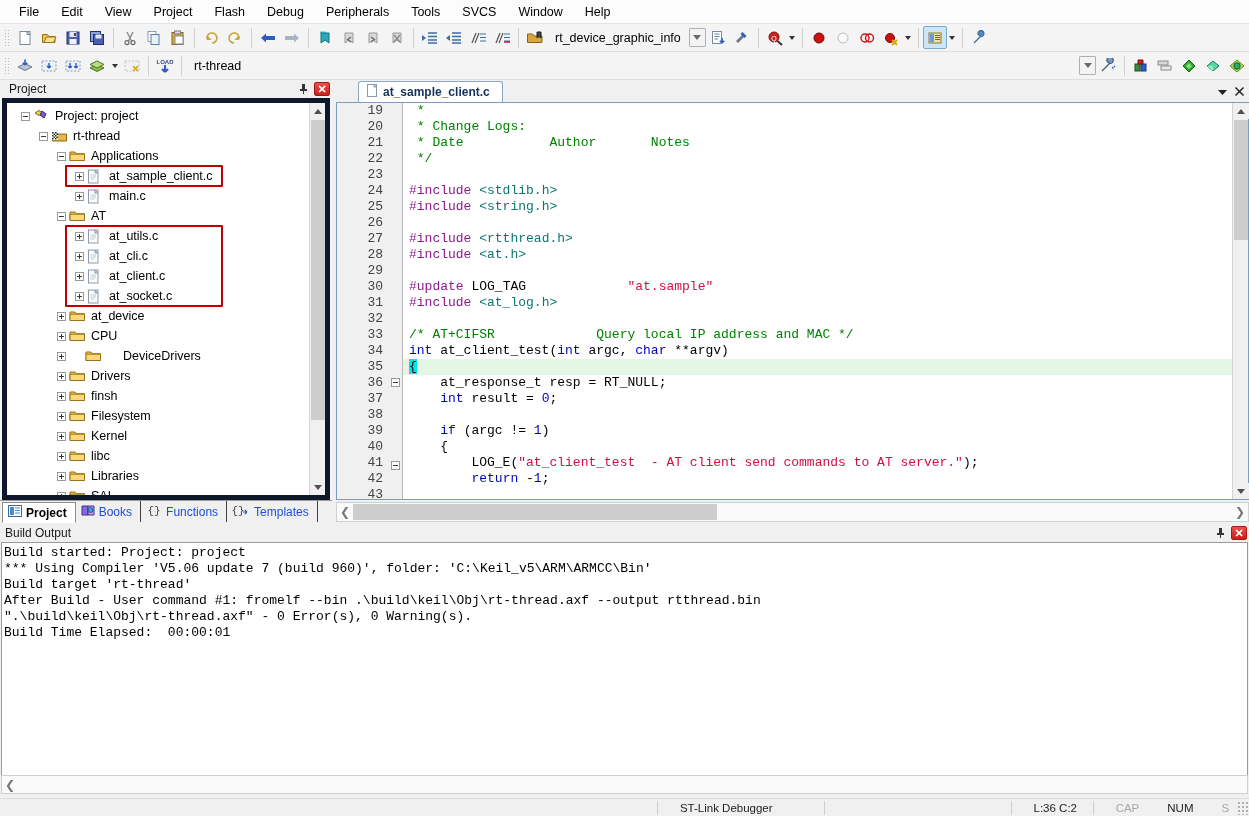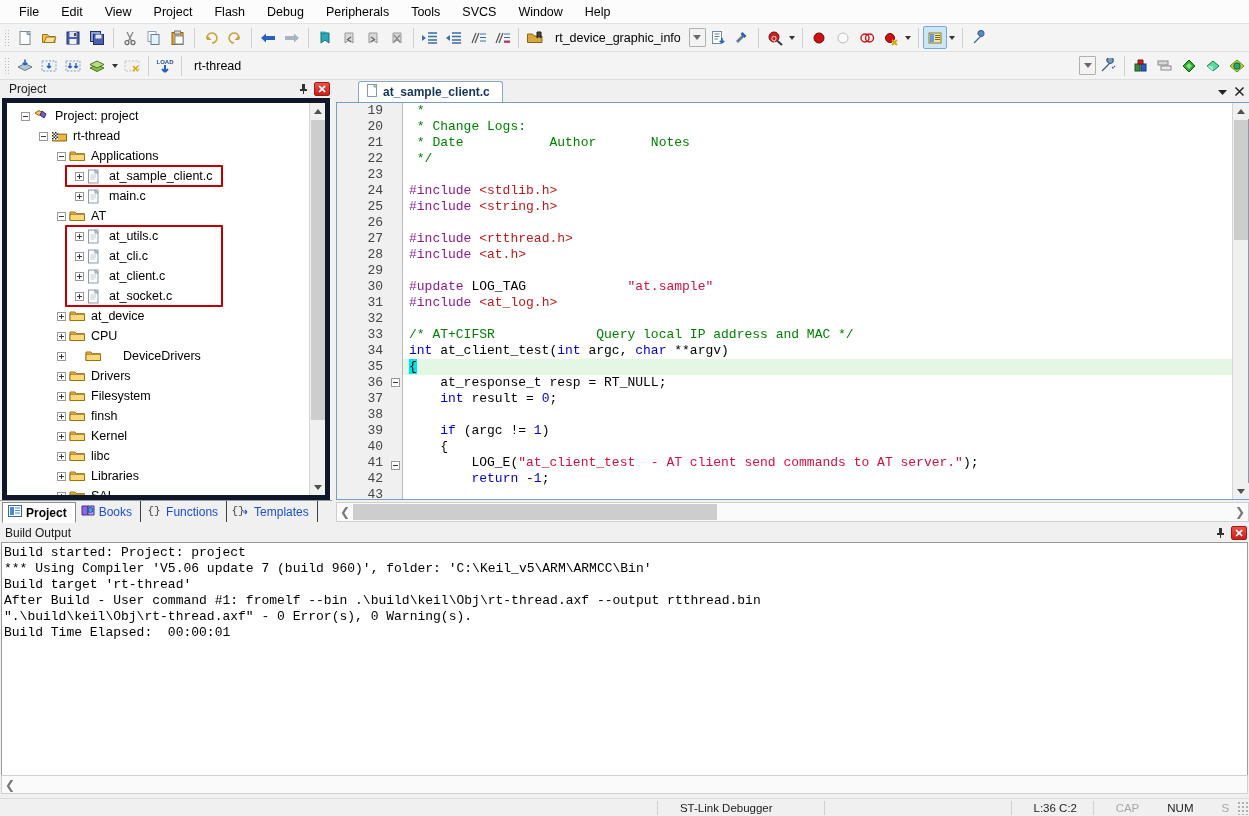--- a/index.html
+++ b/index.html
@@ -185,21 +185,21 @@
     color: #444; text-align: right; padding-right: 6px;
   }
   .cl {
     height: 16px; line-height: 16px; white-space: pre;
     font-family: "Liberation Mono", monospace; font-size: 13px;
     color: #000; padding-left: 6px;
   }
   .cl.cursorline { background: #e4f7e4; }
   .cm { color: #008000; }
   .pp { color: #8c1a8c; }
-  .hdr { color: #b91c1c; }
+  .hdr { color: #0f766e; }
   .str { color: #d01040; }
   .kw { color: #0000c8; }
   .num { color: #0000c8; }
   .selbrace { background: #00e5e5; color: #000; }
   .foldbox {
     width: 9px; height: 9px; border: 1px solid #9a9a9a; background: #fff;
     position: relative; margin: 0 auto;
   }
   .foldbox::before { content:""; position:absolute; left:1px; top:3px; width:5px; height:1px; background:#3a3a3a; }
   .ed-vsb {
@@ -755,31 +755,31 @@
               <div class="lbl">Drivers</div>
             </div>
             <div class="tnode" style="padding-left: 50px;">
               <div class="exp plus"></div>
               <div class="ico">
                 <svg width="17" height="14">
                   <path d="M1 11.5 V3 h5 l1.3 1.7 h8.2 V11.5 Z" fill="#f2c14e" stroke="#9a7318"></path>
                   <path d="M1 11.5 V5.2 h14.5 V11.5 Z" fill="#fbd97a" stroke="#9a7318"></path>
                 </svg>
               </div>
+              <div class="lbl">finsh</div>
+            </div>
+            <div class="tnode" style="padding-left: 50px;">
+              <div class="exp plus"></div>
+              <div class="ico">
+                <svg width="17" height="14">
+                  <path d="M1 11.5 V3 h5 l1.3 1.7 h8.2 V11.5 Z" fill="#f2c14e" stroke="#9a7318"></path>
+                  <path d="M1 11.5 V5.2 h14.5 V11.5 Z" fill="#fbd97a" stroke="#9a7318"></path>
+                </svg>
+              </div>
               <div class="lbl">Filesystem</div>
-            </div>
-            <div class="tnode" style="padding-left: 50px;">
-              <div class="exp plus"></div>
-              <div class="ico">
-                <svg width="17" height="14">
-                  <path d="M1 11.5 V3 h5 l1.3 1.7 h8.2 V11.5 Z" fill="#f2c14e" stroke="#9a7318"></path>
-                  <path d="M1 11.5 V5.2 h14.5 V11.5 Z" fill="#fbd97a" stroke="#9a7318"></path>
-                </svg>
-              </div>
-              <div class="lbl">finsh</div>
             </div>
             <div class="tnode" style="padding-left: 50px;">
               <div class="exp plus"></div>
               <div class="ico">
                 <svg width="17" height="14">
                   <path d="M1 11.5 V3 h5 l1.3 1.7 h8.2 V11.5 Z" fill="#f2c14e" stroke="#9a7318"></path>
                   <path d="M1 11.5 V5.2 h14.5 V11.5 Z" fill="#fbd97a" stroke="#9a7318"></path>
                 </svg>
               </div>
               <div class="lbl">Kernel</div>

